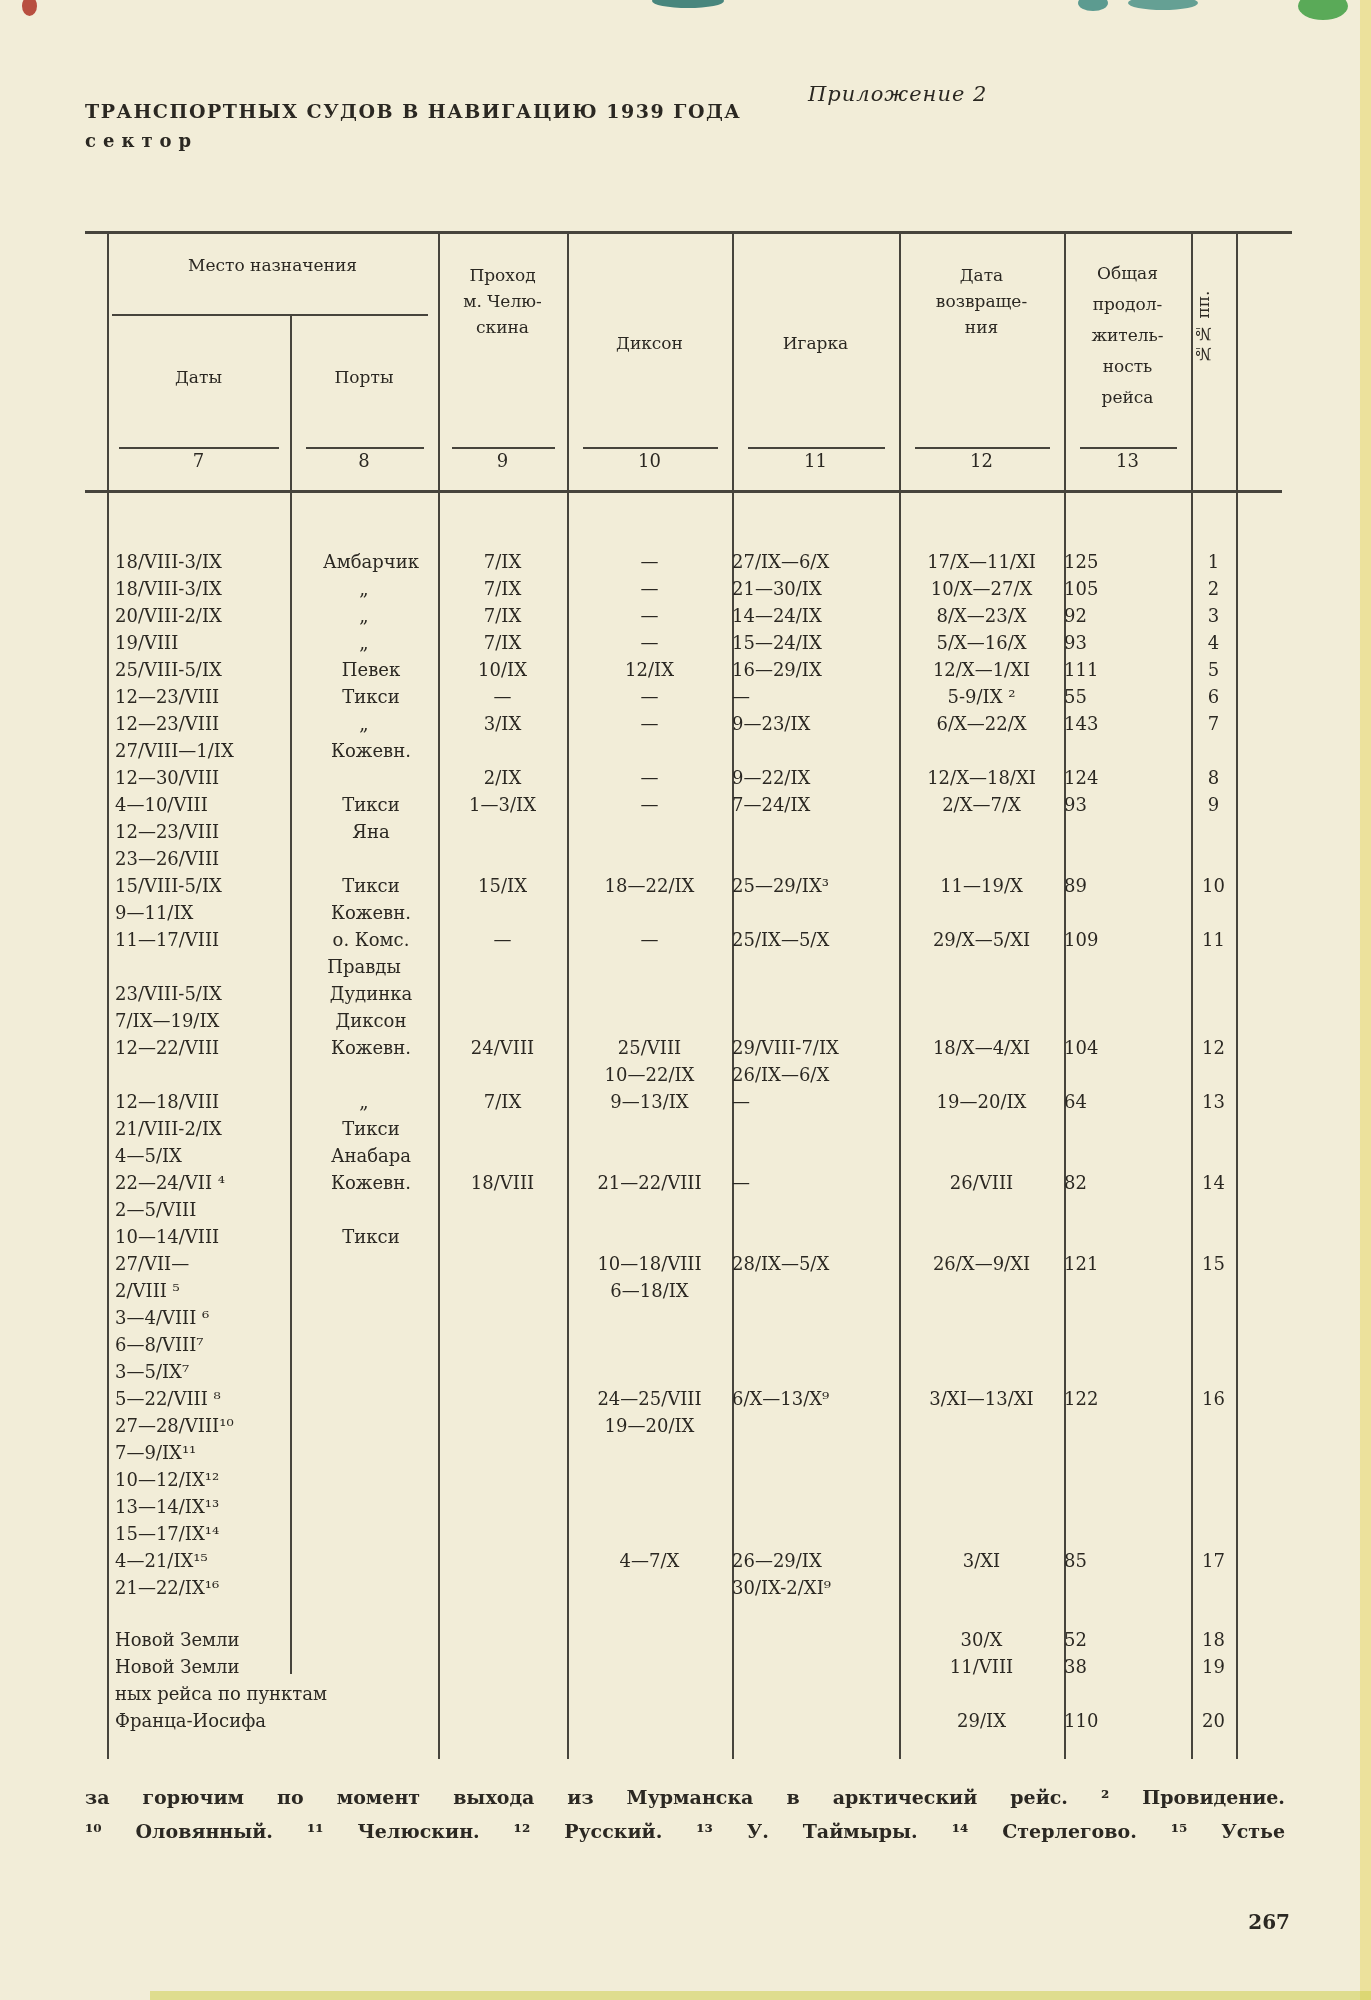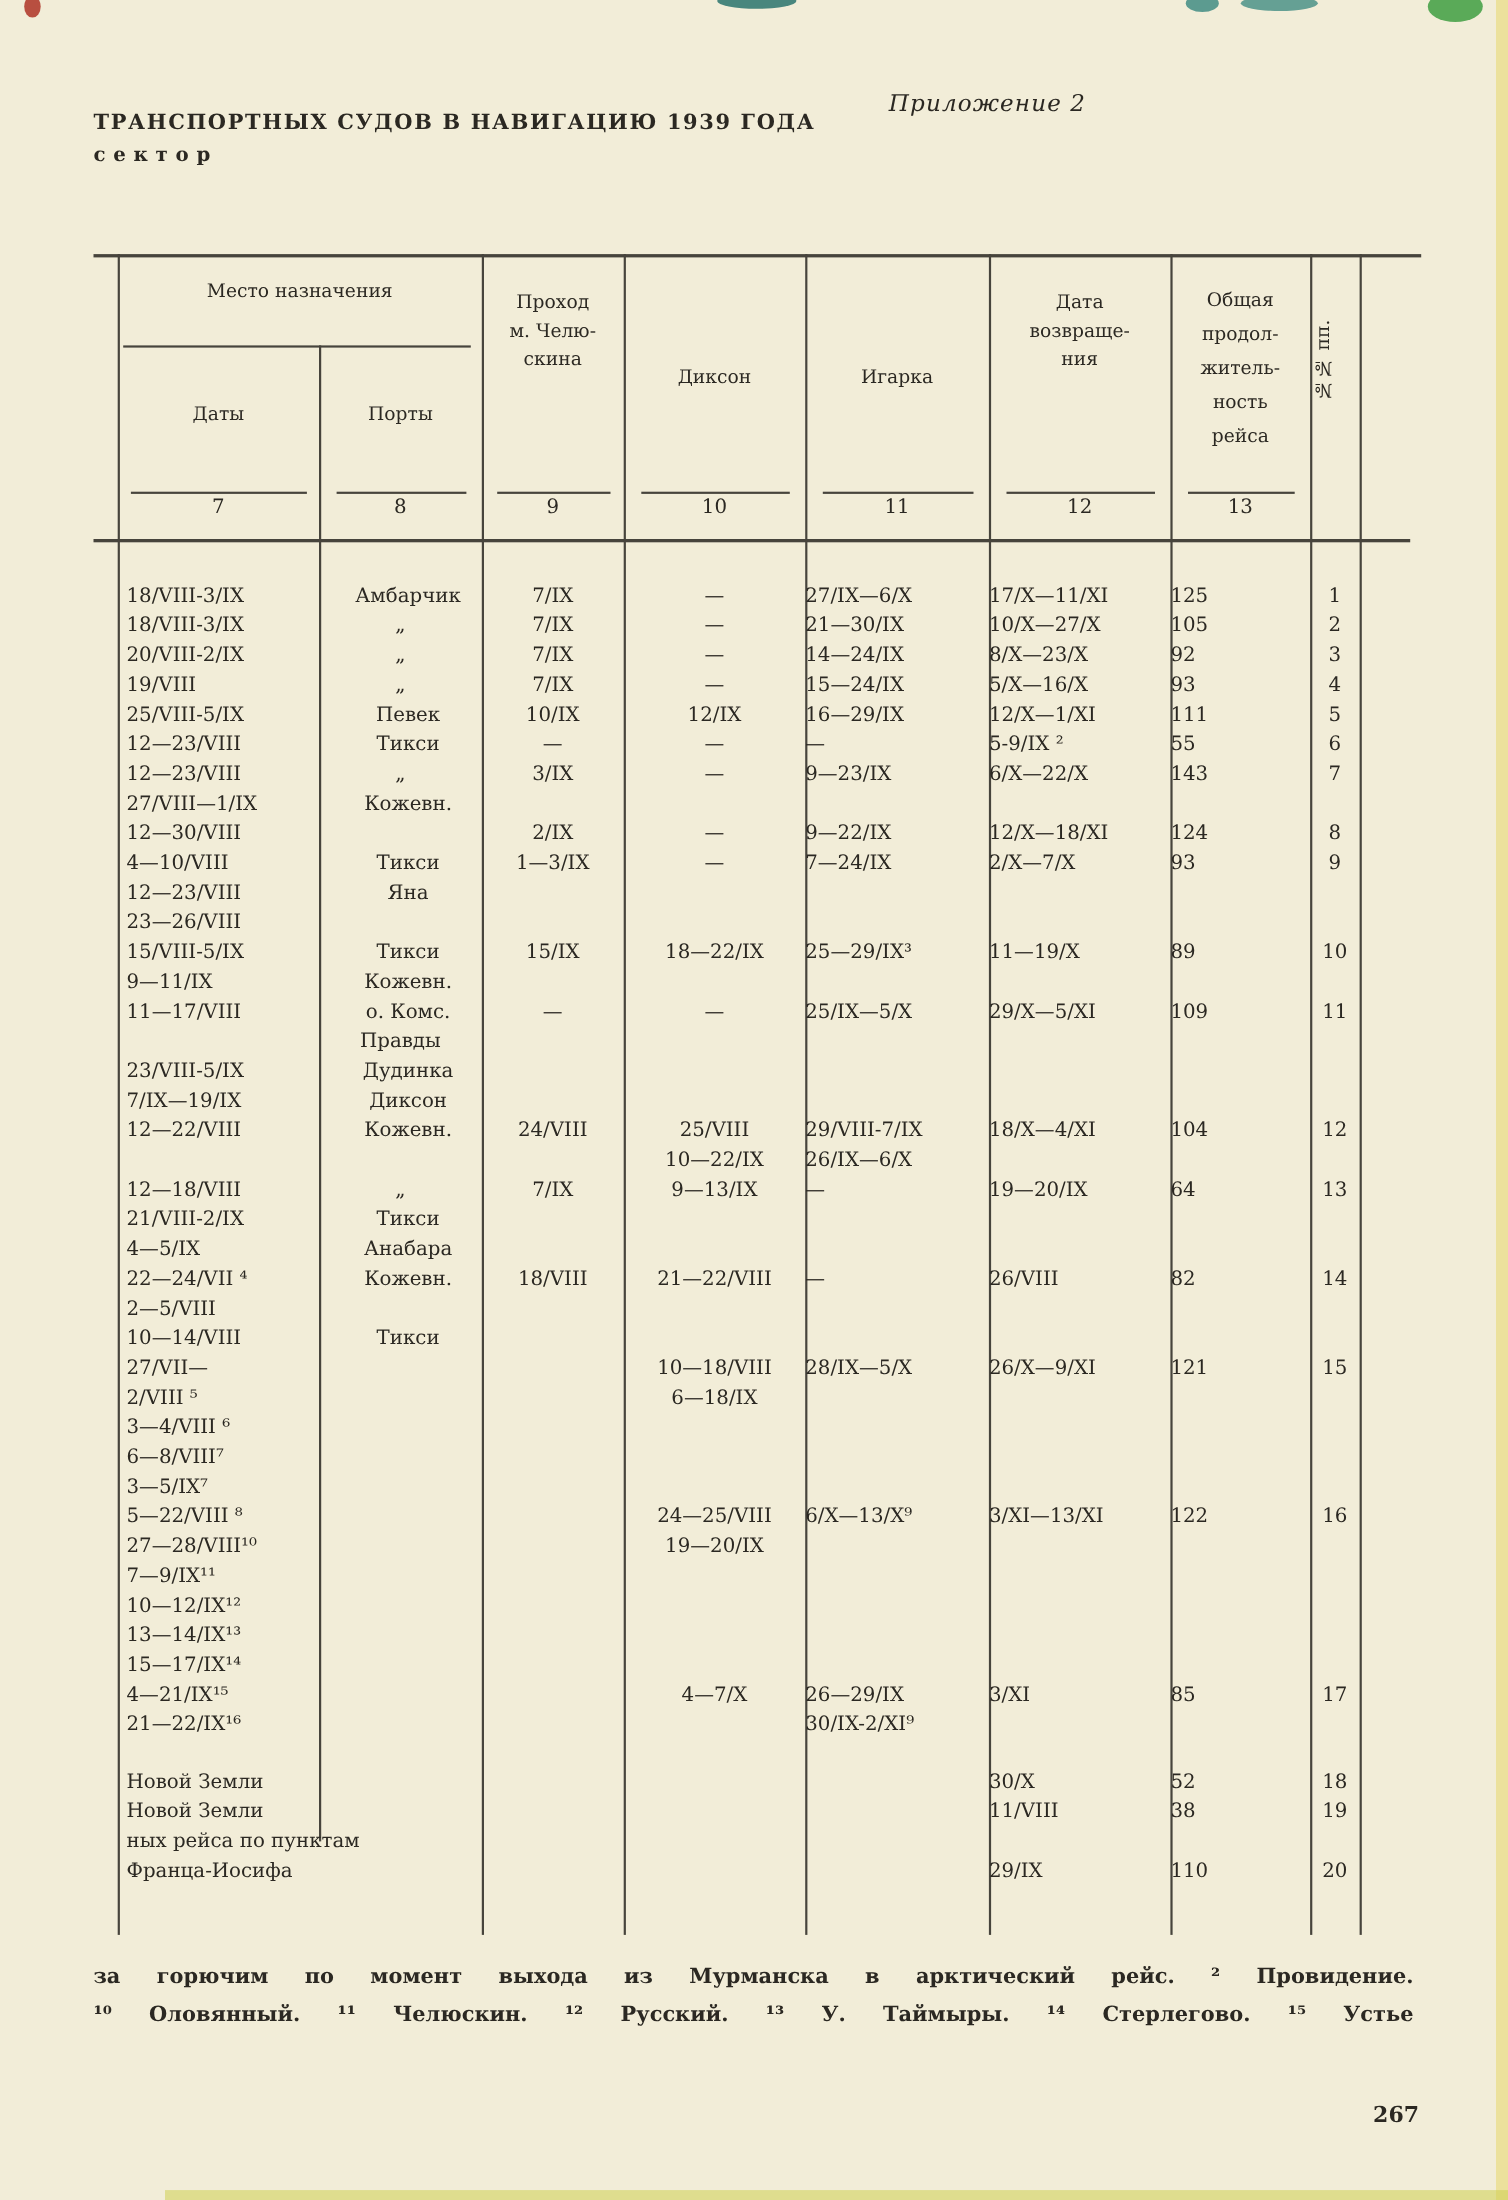--- a/index.html
+++ b/index.html
@@ -21,31 +21,31 @@
   .rowno-cell {
     position:absolute; writing-mode:vertical-rl; transform:rotate(180deg);
     text-align:center; font-size:17px;
   }
   .numrow, .line {
     display:grid;
     grid-template-columns:183px 148px 129px 165px 167px 165px 127px 45px;
   }
   .numrow { position:absolute; left:107px; top:450px; width:1129px; font-size:18px; }
   .numrow span { text-align:center; }
-  .body { position:absolute; left:107px; top:528px; width:1129px; font-size:18px; }
+  .body { position:absolute; left:107px; top:548px; width:1129px; font-size:18px; }
   .line { height:27px; line-height:27px; }
   .line.gap { height:25px; }
   .line span { white-space:nowrap; overflow:visible; }
   .g1 { grid-column:1; padding-left:8px; }
   .g2 { grid-column:2; padding-left:14px;text-align:center; }
   .g2.ctr { text-align:center; padding-left:0; }
   .g3 { grid-column:3; text-align:center; }
   .g4 { grid-column:4; text-align:center; }
   .g5 { grid-column:5; text-align:left; }
-  .g6 { grid-column:6; text-align:left; }
+  .g6 { grid-column:6; text-align:center; }
   .g7 { grid-column:7; text-align:left; padding-right:22px; }
   .g8 { grid-column:8; text-align:center; }
   .fn { position:absolute; left:85px; width:1200px; font-size:19px; font-weight:bold;
         text-align:justify; text-align-last:justify; }
   .pagenum { position:absolute; left:1190px; width:100px; text-align:right;
              font-weight:bold; font-size:20px; }
   .blob { position:absolute; border-radius:50%; }
 </style>
 </head>
 <body>

